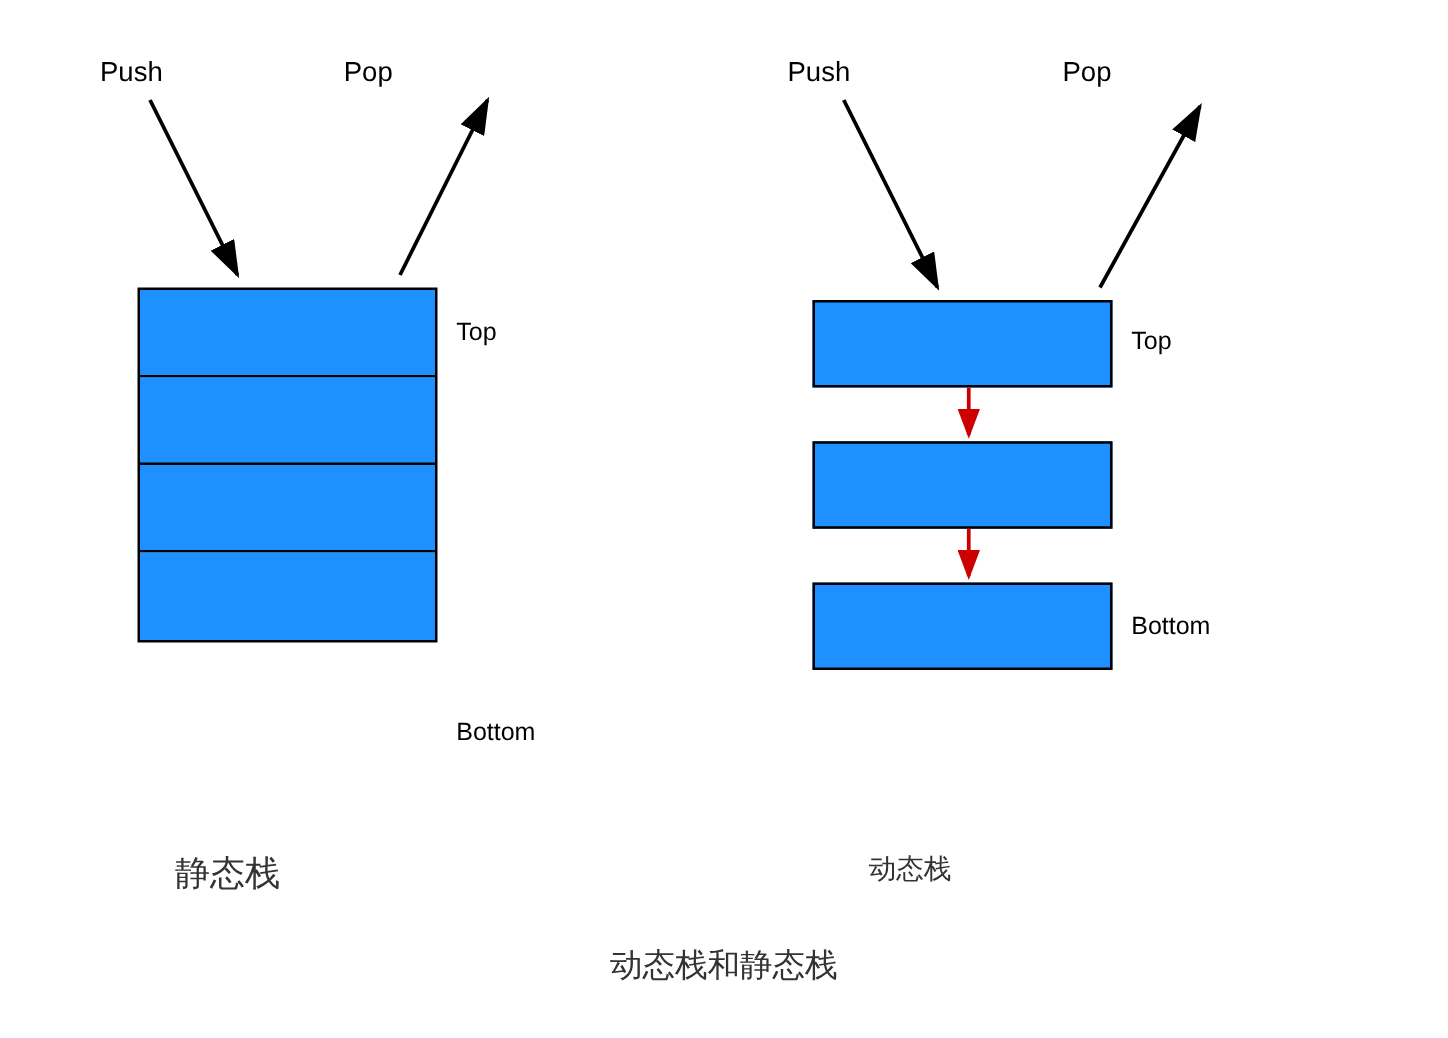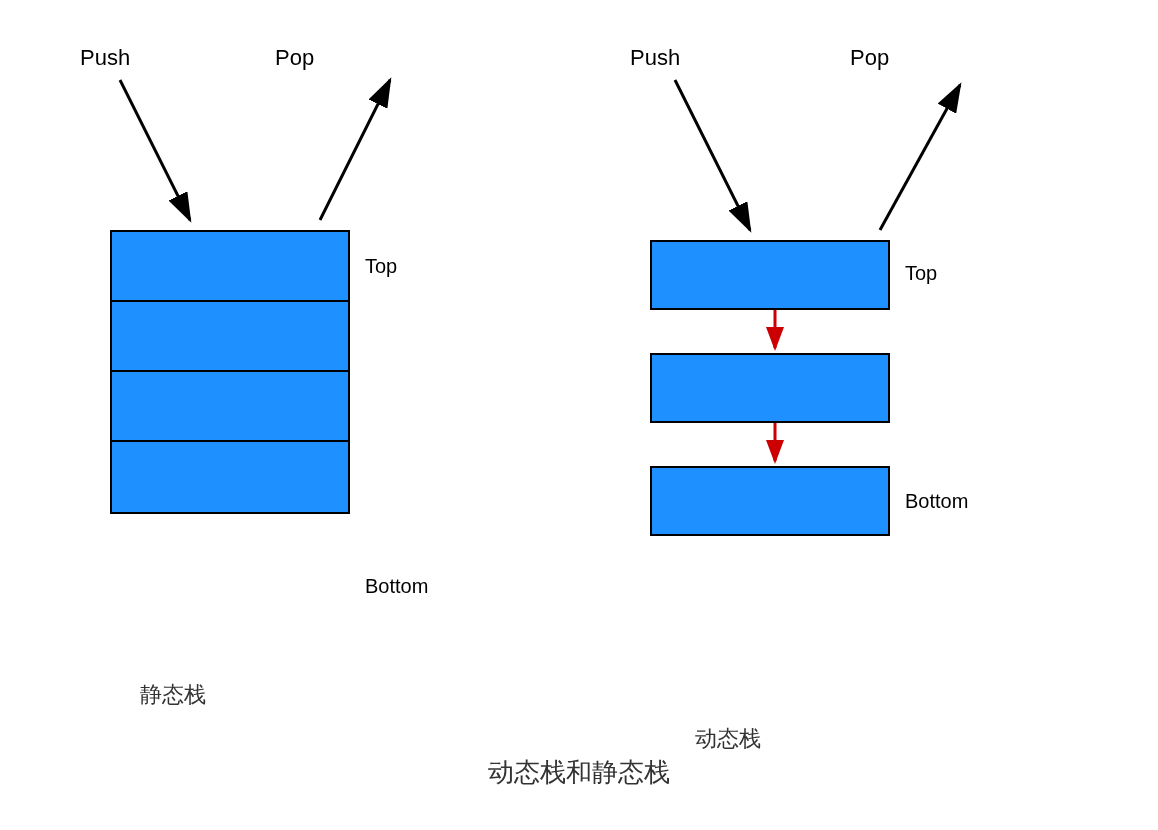--- a/index.html
+++ b/index.html
@@ -56,21 +56,21 @@
     <div style="background:#1e90ff; height:70px; border-bottom:2px solid #000;"></div>
     <div style="background:#1e90ff; height:70px; border-bottom:2px solid #000;"></div>
     <div style="background:#1e90ff; height:70px; border-bottom:2px solid #000;"></div>
     <div style="background:#1e90ff; height:70px;"></div>
   </div>
 
   <div style="position:absolute; top:225px; left:305px; font-size:20px;">Top</div>
 
   <div style="position:absolute; top:545px; left:305px; font-size:20px;">Bottom</div>
 
-  <div style="position:absolute; top:650px; left:80px; font-size:22px; color:#333;">静态栈</div>
+  <div style="position:absolute; top:650px; left:80px; font-size:28px; color:#333;">静态栈</div>
 </div>
 
 <div class="right-diagram" style="width:400px; height:700px; position:absolute;">
 
   <div style="position:absolute; left:10px; top:15px; font-size:22px; font-weight:normal;">Push</div>
 
   <div style="position:absolute; left:230px; top:15px; font-size:22px; font-weight:normal;">Pop</div>
 
   <svg style="position:absolute; top:0; left:0; width:400px; height:280px;" viewBox="0 0 400 280">
     <defs>
@@ -114,16 +114,16 @@
     </defs>
     <line x1="15" y1="2" x2="15" y2="40" stroke="#cc0000" stroke-width="3" marker-end="url(#ra2)"></line>
   </svg>
 
   <div style="position:absolute; top:436px; left:30px; width:240px; height:70px; background:#1e90ff; border:2px solid #000;"></div>
 
   <div style="position:absolute; top:232px; left:285px; font-size:20px;">Top</div>
 
   <div style="position:absolute; top:460px; left:285px; font-size:20px;">Bottom</div>
 
-  <div style="position:absolute; top:650px; left:75px; font-size:22px; color:#333;margin-top:44px;">动态栈</div>
+  <div style="position:absolute; top:650px; left:75px; font-size:22px; color:#333;">动态栈</div>
 </div>
 
 <div style="position:absolute; bottom:40px; left:50%; transform:translateX(-50%); font-size:26px; color:#333; white-space:nowrap;font-family:Liberation Mono, monospace;">动态栈和静态栈</div>
 
 </body></html>

